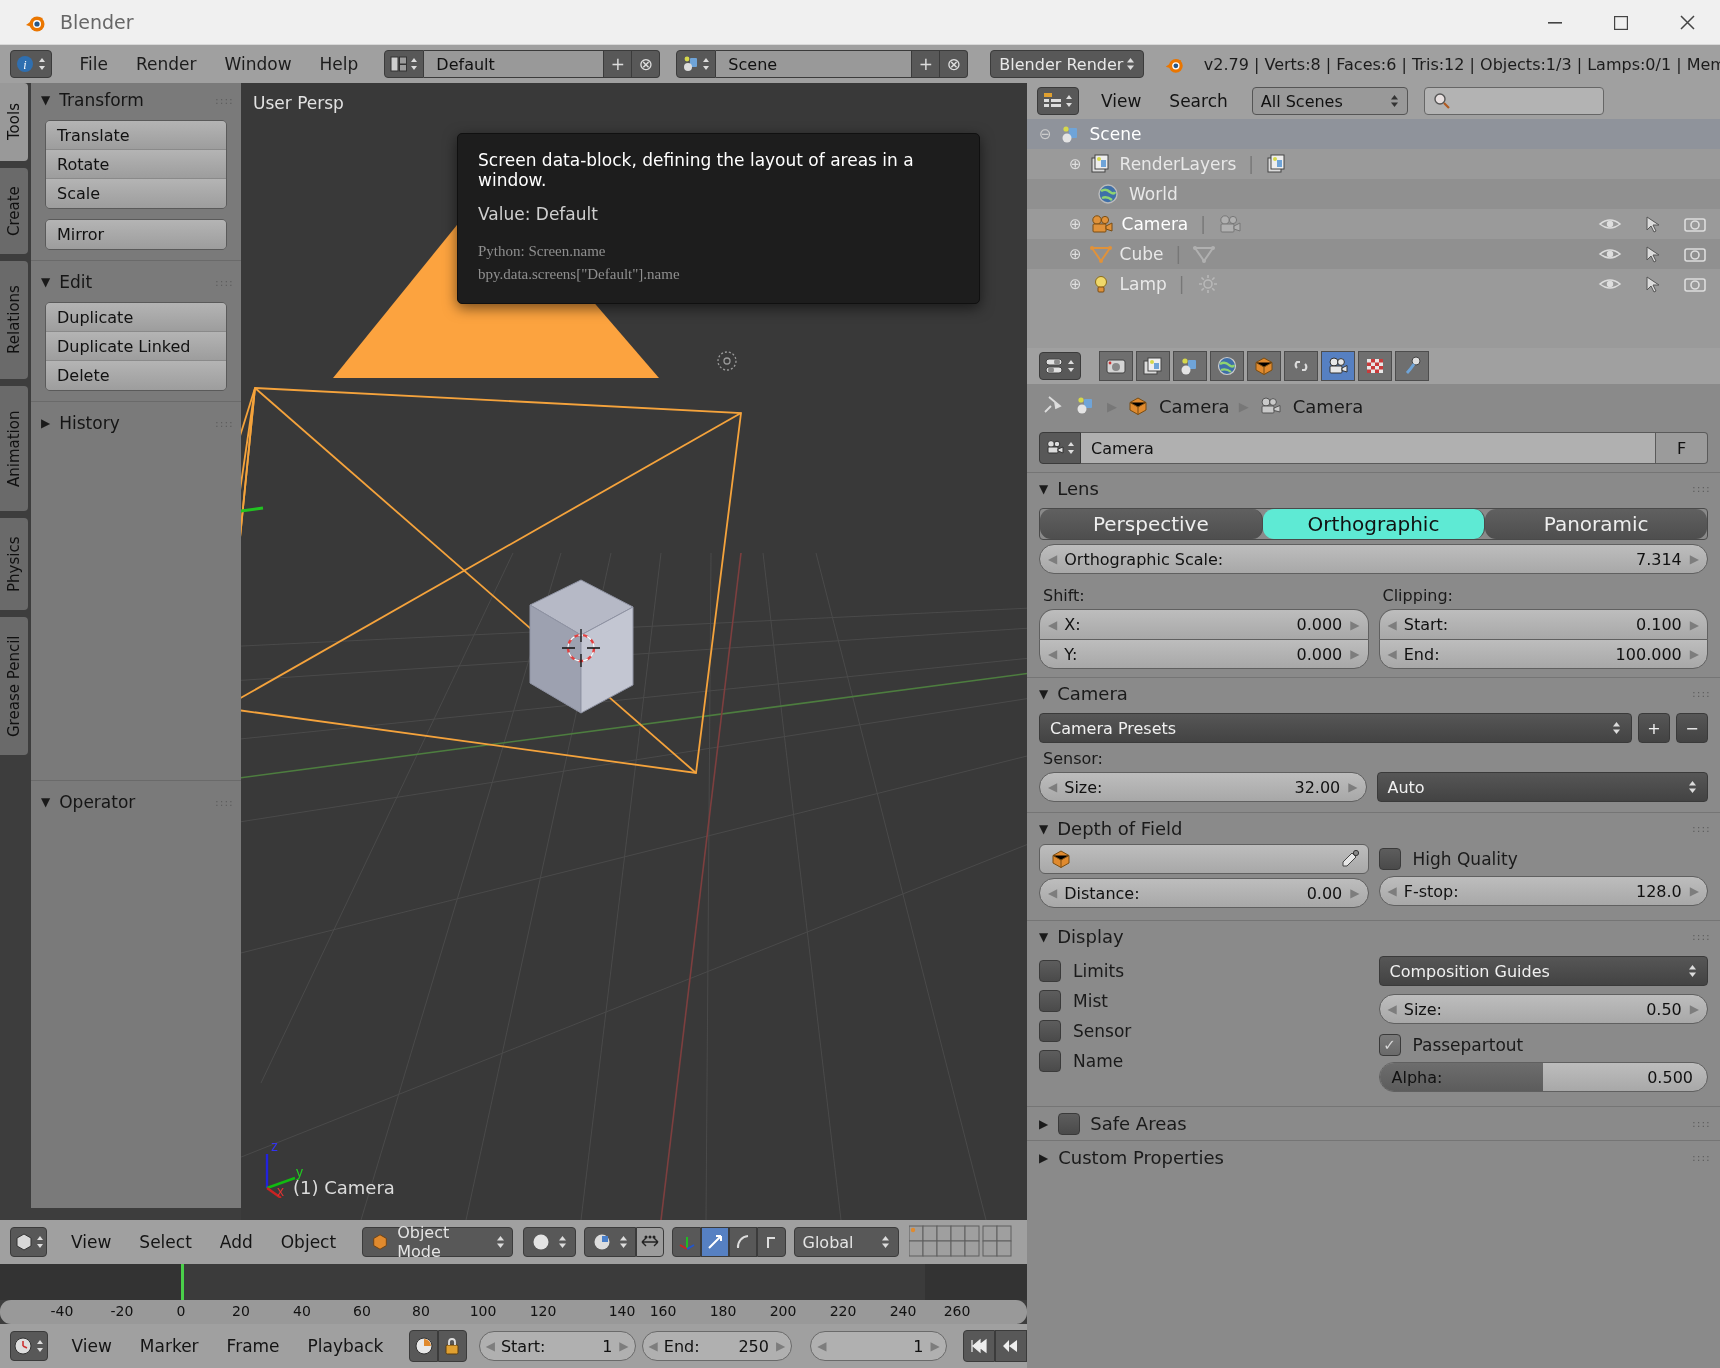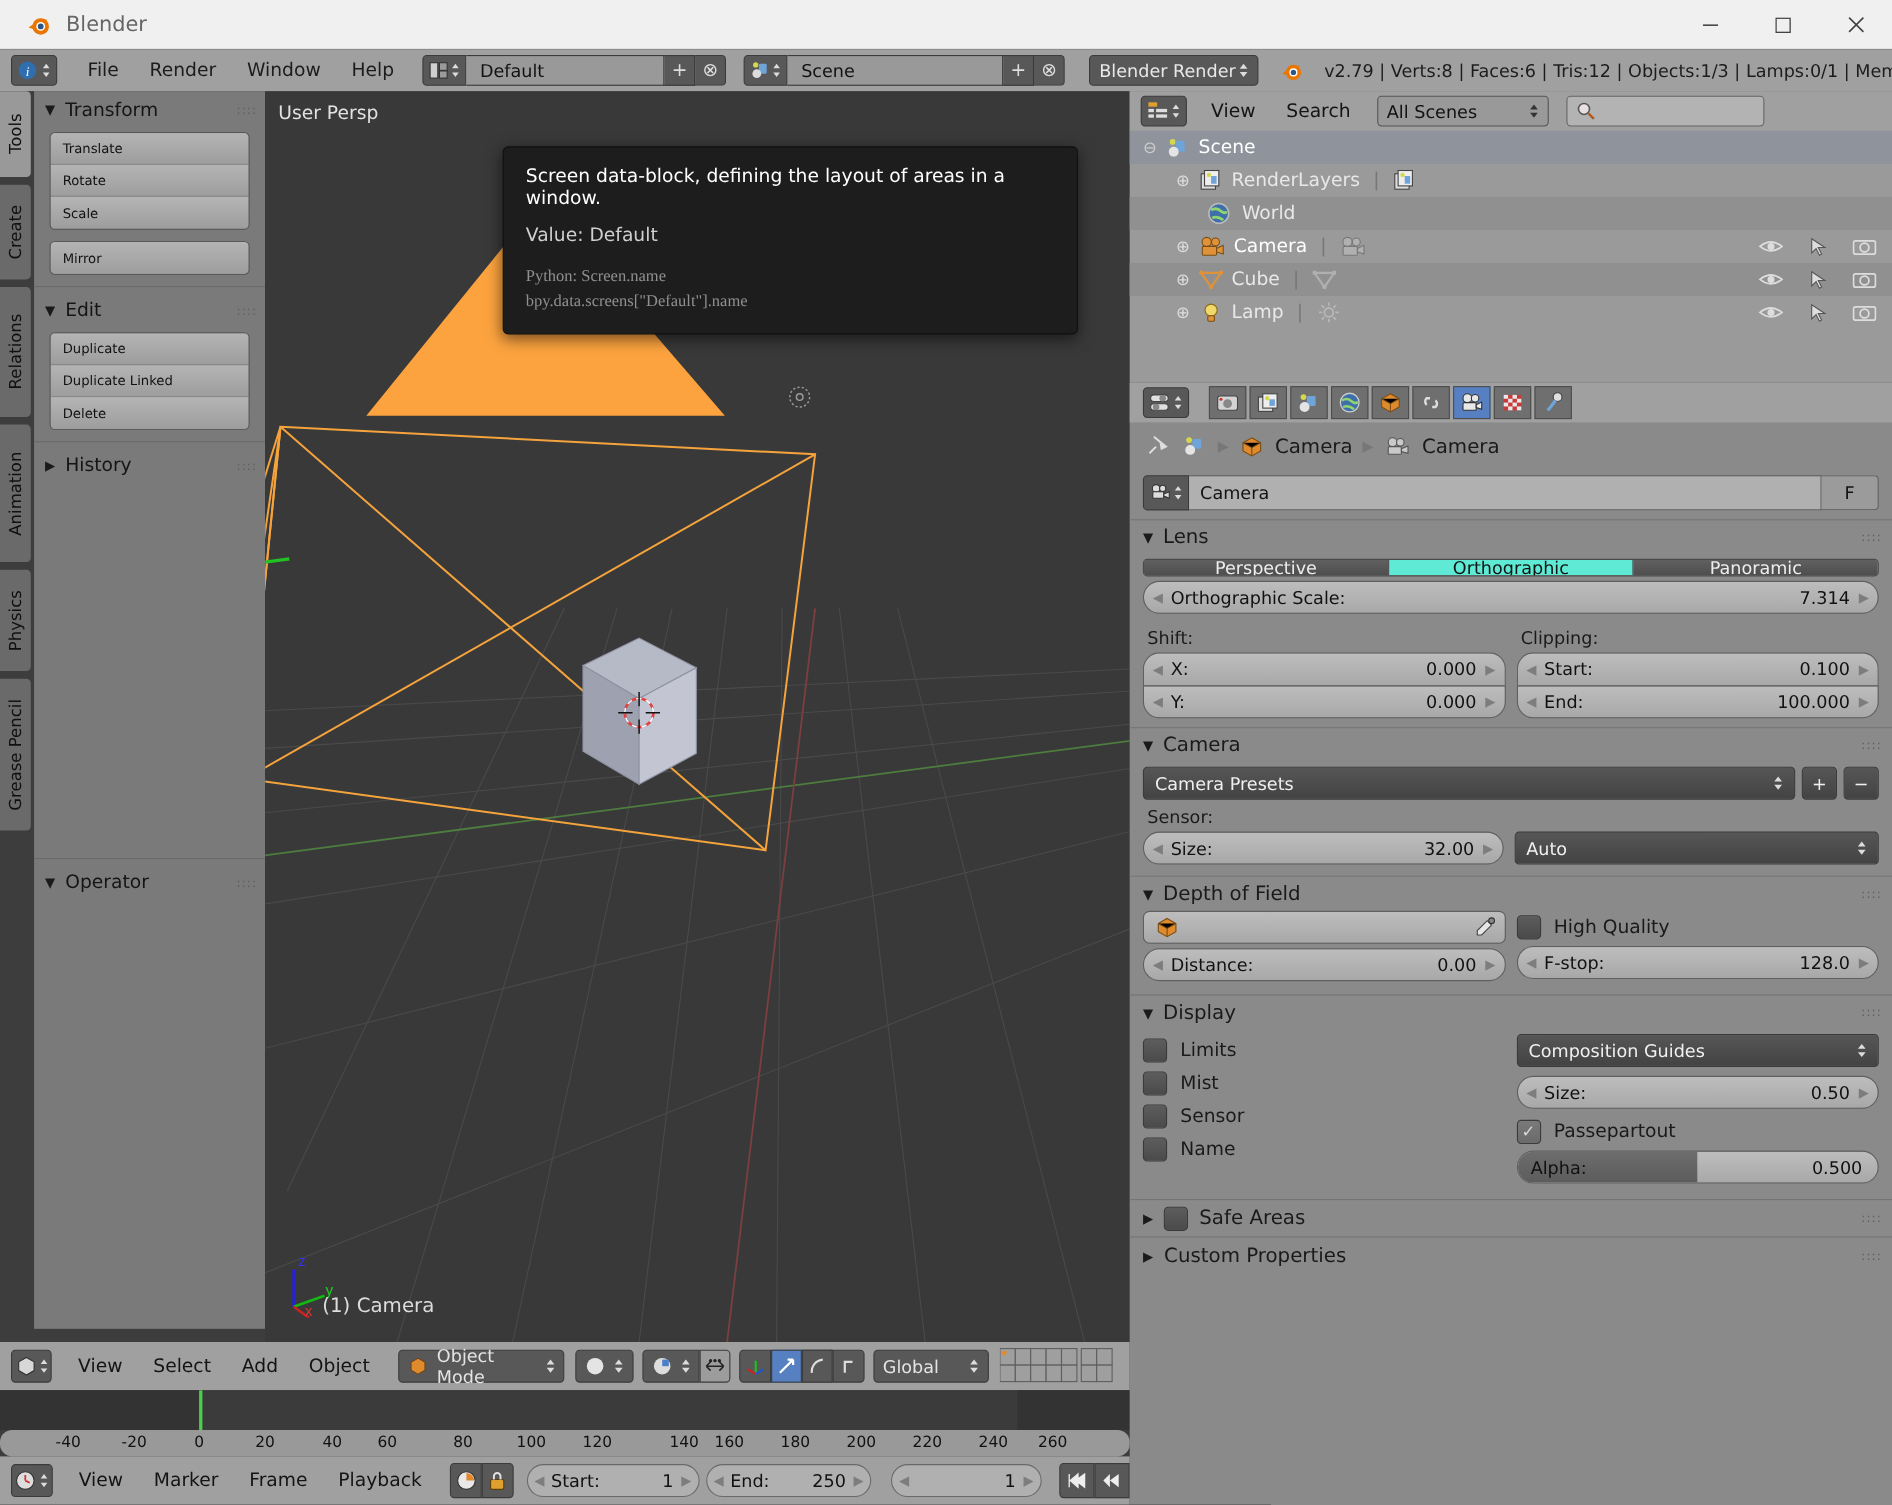--- a/index.html
+++ b/index.html
@@ -44,21 +44,21 @@
   .vtab { width:28px; background:#6a6a6a; border-radius:4px 0 0 4px; margin-bottom:7px;
     writing-mode:vertical-rl; transform:rotate(180deg); display:flex; align-items:center;
     justify-content:center; font-size:15px; color:#101010; padding:10px 0; }
   .vtab.active { background:#999999; }
 
   .toolshelf { position:absolute; left:31px; top:38px; width:210px; height:1125px; background:#7a7a7a; }
   .panel-hdr { display:flex; align-items:center; height:34px; padding:0 10px; font-size:17px; color:#151515; }
   .tri { font-size:12px; margin-right:9px; color:#1a1a1a; }
   .grip { margin-left:auto; color:#5d5d5d; font-size:11px; letter-spacing:1px; line-height:5px; width:16px; }
   .btngrp { margin:3px 14px 10px 14px; border-radius:5px; overflow:hidden; border:1px solid #5a5a5a; }
-  .tbtn { height:29px; background:linear-gradient(#b4b4b4,#9d9d9d); font-size:12px; color:#111;
+  .tbtn { height:29px; background:linear-gradient(#b4b4b4,#9d9d9d); font-size:16px; color:#111;
     display:flex; align-items:center; padding-left:11px; border-bottom:1px solid #8a8a8a; }
   .tbtn:last-child { border-bottom:none; }
   .hr-sep { height:1px; background:#6a6a6a; margin:4px 0; }
 
   
   .viewport { position:absolute; left:241px; top:38px; width:786px; height:1137px;
     background:#393939; overflow:hidden; }
   .vp-label { position:absolute; left:12px; top:10px; font-size:17px; color:#e2e2e2; }
   .vp-cam-label { position:absolute; left:52px; bottom:22px; font-size:18px; color:#dcdcdc; }
 
@@ -114,22 +114,22 @@
   .idb-icon { width:42px; background:#585858; border:1px solid #3b3b3b; border-radius:4px 0 0 4px;
     display:flex; align-items:center; justify-content:center; gap:2px; }
   .idb-name { flex:1; background:#b0b0b0; border:1px solid #5a5a5a; border-left:none;
     display:flex; align-items:center; padding-left:10px; font-size:16px; color:#111; }
   .idb-f { width:52px; background:#9b9b9b; border:1px solid #5a5a5a; border-left:none;
     border-radius:0 4px 4px 0; display:flex; align-items:center; justify-content:center;
     font-size:16px; color:#111; }
   .sect-hdr { height:32px; display:flex; align-items:center; padding:0 12px; font-size:18px;
     color:#1a1a1a; border-top:1px solid #757575; }
   .seg { display:flex; margin:4px 12px; border-radius:4px; overflow:hidden; border:1px solid #4a4a4a; }
-  .seg > div { flex:1; height:14px; display:flex; align-items:center; justify-content:center;
-    font-size:16px; color:#eee; background:linear-gradient(#606060,#4e4e4e); border-right:1px solid #4a4a4a; }
+  .seg > div { flex:1; height:30px; display:flex; align-items:center; justify-content:center;
+    font-size:20px; color:#eee; background:linear-gradient(#606060,#4e4e4e); border-right:1px solid #4a4a4a;border-radius:11px; }
   .seg > div.on { background:#5eead4; color:#111; }
   .seg > div:last-child { border-right:none; }
   .valfield { height:30px; background:linear-gradient(#bdbdbd,#a8a8a8); border:1px solid #606060;
     border-radius:15px; display:flex; align-items:center; padding:0 8px; font-size:16px; color:#111; }
   .valfield .arl { color:#7d7d7d; font-size:12px; }
   .valfield .lab { margin-left:7px; }
   .valfield .val { margin-left:auto; margin-right:8px; }
   .col2 { display:flex; gap:10px; margin:0 12px; }
   .col2 > div { flex:1; }
   .sublabel { font-size:16px; color:#1a1a1a; margin:6px 0 4px 4px; }
@@ -490,21 +490,21 @@
     <div class="tl-track"></div>
     <div class="tl-shade" style="left:0px; width:182px;"></div>
     <div class="tl-shade" style="left:925px; width:102px;"></div>
     <div class="tl-playhead" style="left:181px"></div>
     <div class="tl-ruler">
       <span class="tick" style="left:62px">-40</span>
       <span class="tick" style="left:122px">-20</span>
       <span class="tick" style="left:181px">0</span>
       <span class="tick" style="left:241px">20</span>
       <span class="tick" style="left:302px">40</span>
-      <span class="tick" style="left:352px">60</span>
+      <span class="tick" style="left:362px">60</span>
       <span class="tick" style="left:421px">80</span>
       <span class="tick" style="left:483px">100</span>
       <span class="tick" style="left:543px">120</span>
       <span class="tick" style="left:622px">140</span>
       <span class="tick" style="left:663px">160</span>
       <span class="tick" style="left:723px">180</span>
       <span class="tick" style="left:783px">200</span>
       <span class="tick" style="left:843px">220</span>
       <span class="tick" style="left:903px">240</span>
       <span class="tick" style="left:957px">260</span>

